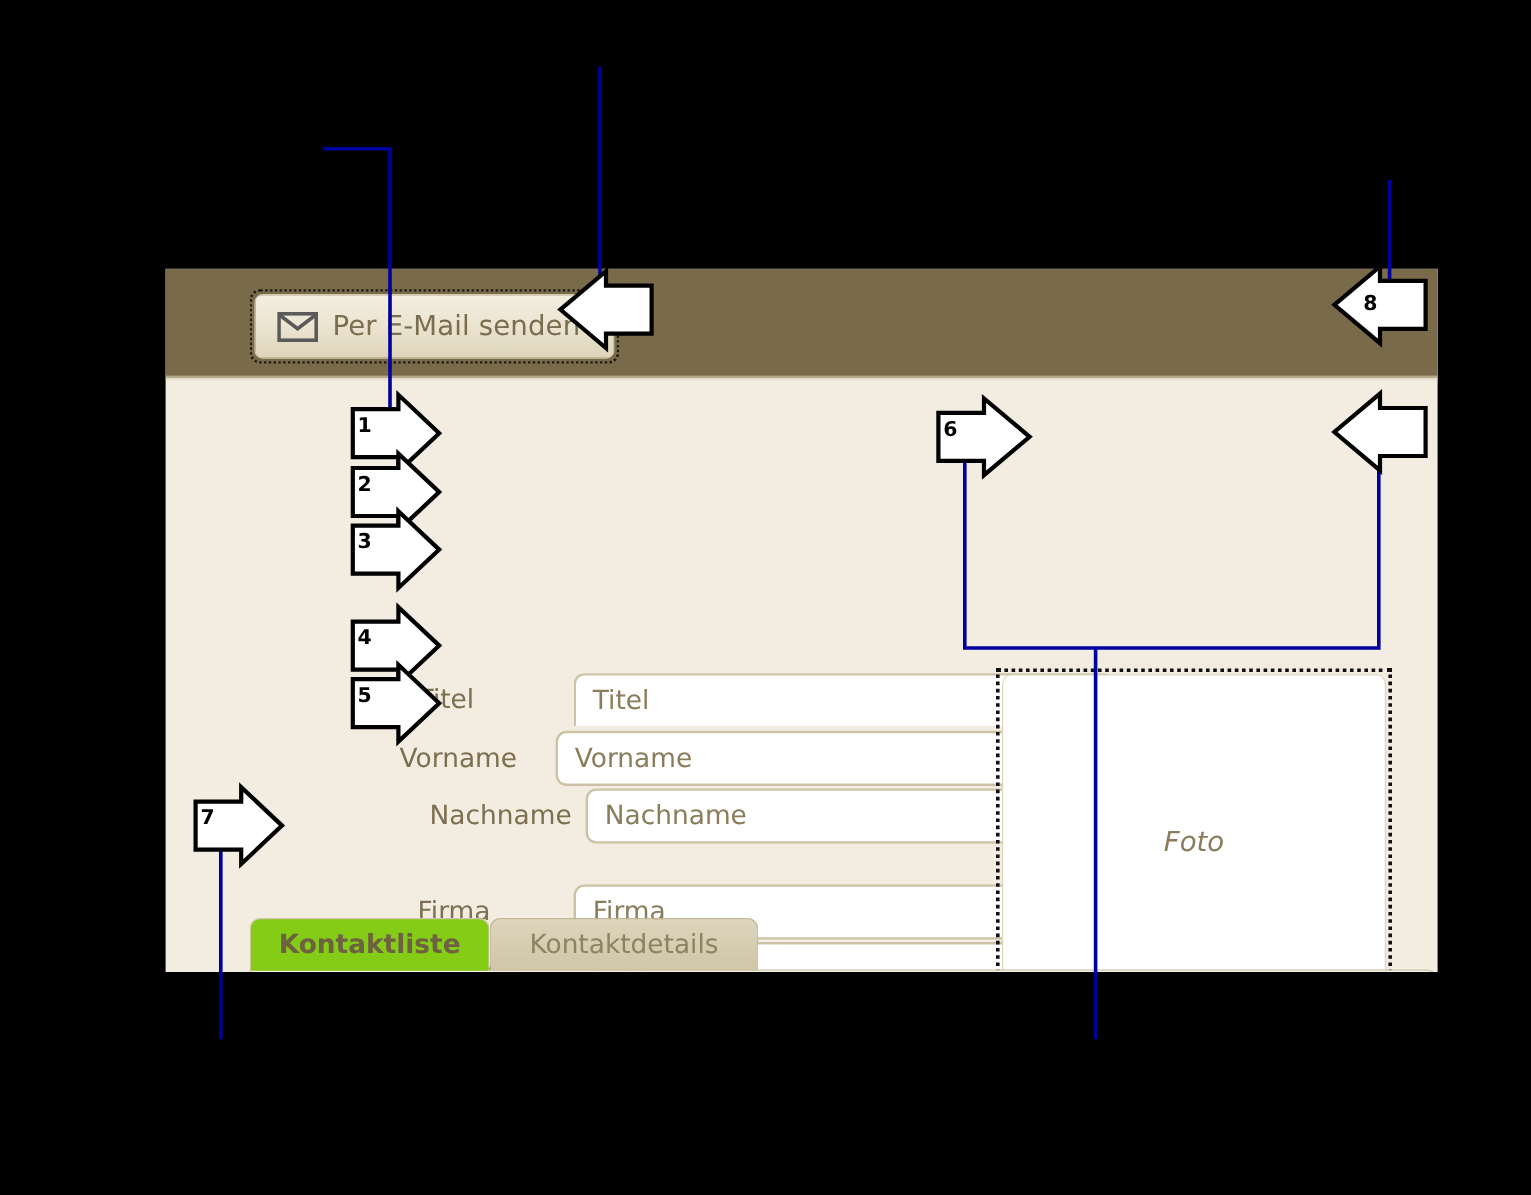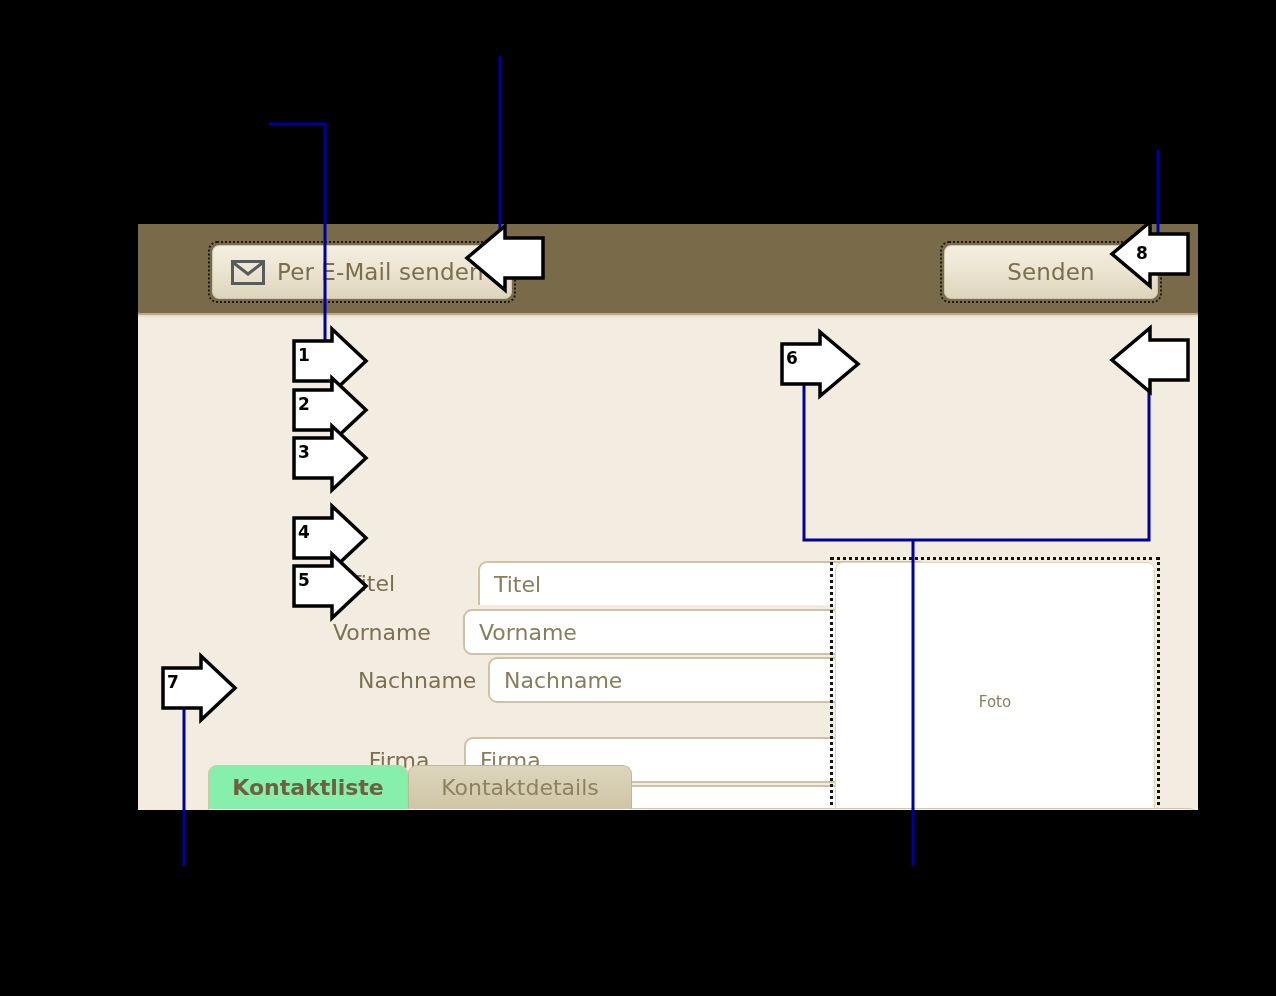--- a/index.html
+++ b/index.html
@@ -84,21 +84,21 @@
     display: flex; align-items: center; justify-content: center;
     border-radius: 0 7px 7px 0;
     background: #ffffff;
   }
   .chev { width: 17px; height: 11px; display:block; }
   .plain-chev { margin-left: auto; margin-right: 14px; }
 
   #row-titel    { left: 210px; top: 244px; }
   #row-vorname  { left: 195px; top: 292px; }
   #row-nachname { left: 220px; top: 340px; }
-  #row-firma    { left: 196px; top: 420px; text-align: center; }
+  #row-firma    { left: 210px; top: 420px; }
   #row-position { left: 210px; top: 468px; }
 
   #row-titel .ctrl    { width: 450px; border-radius: 9px 9px 0 0; border-bottom: none; height: 44px;}
   #row-vorname .ctrl  { width: 450px; }
   #row-nachname .ctrl { width: 450px; }
   #row-firma .ctrl    { width: 450px; }
   #row-position .ctrl { width: 450px; }
 
   
   #photo-box {
@@ -108,35 +108,35 @@
     border: 3px dotted #111;
     padding: 2px;
   }
   #photo-inner {
     width: 100%; height: 100%;
     background: #fff;
     border: 1px solid #ded5bd;
     border-radius: 8px;
     display: flex; align-items: center; justify-content: center;
   }
-  #photo-label { font-size: 15px; color: #8a7d5c; position: relative; top: -18px; }
+  #photo-label { font-size: 23px; color: #8a7d5c; position: relative; top: -18px; font-style: italic; }
 
   
   .tabstrip { position: absolute; left: 70px; top: 448px; width: 990px; height: 44px; }
   .tab {
     position: absolute; top: 0;
     height: 44px;
     border-radius: 9px 9px 0 0;
     display: flex; align-items: center; justify-content: center;
     font-size: 22px;
     padding: 0 26px;
   }
   #tab-kontaktliste {
     left: 0; width: 200px;
-    background: #86efac;
+    background: #84cc16;
     border: 1px solid #cfc6ab; border-bottom: none;
     color: #6e6142; font-weight: bold;
     z-index: 3;
   }
   #tab-kontaktdetails {
     left: 200px; width: 224px;
     background: linear-gradient(to bottom, #ddd5bc 0%, #cfc5a7 100%);
     border: 1px solid #c2b795; border-bottom: none;
     color: #8e8261;
     z-index: 2;
@@ -178,25 +178,20 @@
           <span class="env-icon">
             <svg viewBox="0 0 34 25" width="34" height="25">
               <rect x="1.5" y="1.5" width="31" height="22" fill="none" stroke="#5a5a5a" stroke-width="3"></rect>
               <polyline points="2,2.5 17,14 32,2.5" fill="none" stroke="#5a5a5a" stroke-width="3"></polyline>
             </svg>
           </span>
           <span class="tb-label">Per E-Mail senden</span>
         </div>
       </div>
 
-      <div class="tb-btn" id="send-button">
-        <div class="tb-btn-inner">
-          <span class="tb-label">Senden</span>
-        </div>
-      </div>
     </div>
 
     <div class="form-area">
 
       <div class="field-row" id="row-titel">
         <span class="field-label">Titel</span>
         <div class="ctrl combo">
           <span>Titel</span>
           <span class="chev plain-chev">
             <svg viewBox="0 0 17 11" width="17" height="11">

